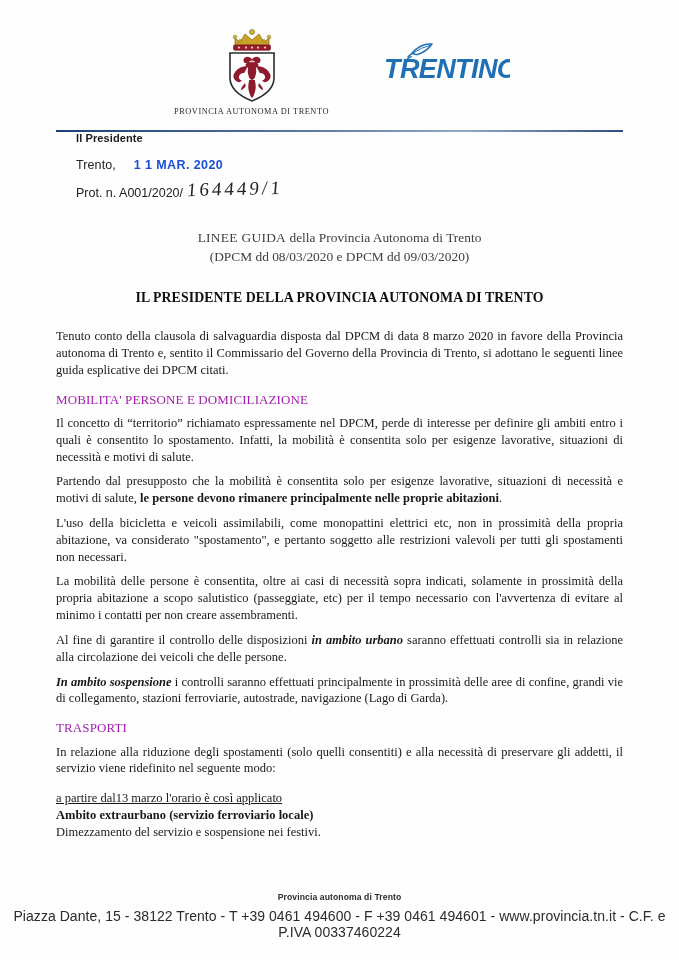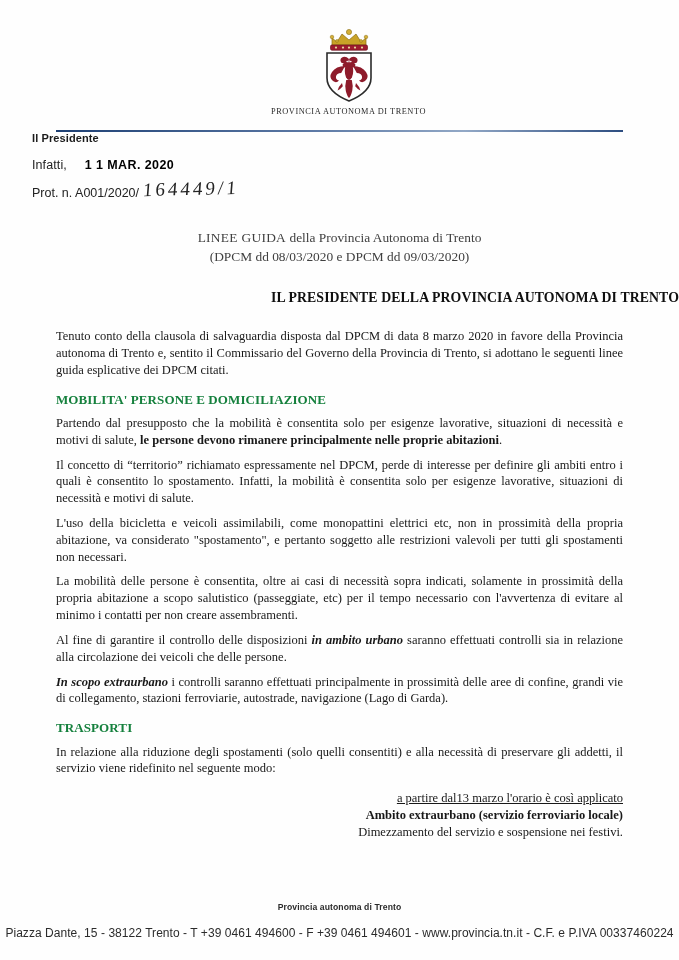--- a/index.html
+++ b/index.html
@@ -62,21 +62,21 @@
   }
 
   .rule {
     margin: 14px 56px 0 56px;
     height: 2px;
     background: linear-gradient(to right, #1d3f73 0%, #5c79a5 45%, #92a8c6 72%, #2d4d80 100%);
   }
 
   
   .protocol {
-    margin: 20px 0 0 32px;
+    margin: 20px 0 0 76px;
   }
   .presidente {
     font-family: "Liberation Sans", sans-serif;
     font-size: 11px;
     font-weight: bold;
     color: #1b1b1b;
     letter-spacing: 0.1px;
   }
   .prot-row {
     margin-top: 14px;
@@ -87,21 +87,21 @@
     align-items: baseline;
     gap: 0;
   }
   .city-label { letter-spacing: 0.1px; }
   .date-stamp {
     margin-left: 18px;
     font-family: "Liberation Sans", sans-serif;
     font-weight: bold;
     font-size: 12.5px;
     letter-spacing: 0.4px;
-    color: #000000;
+    color: #1d4ed8;
     transform: scaleY(1.06);
   }
   .prot-row2 {
     margin-top: 6px;
     font-family: "Liberation Sans", sans-serif;
     font-size: 12.5px;
     color: #222;
     display: flex;
     align-items: flex-end;
   }
@@ -121,21 +121,21 @@
     margin-top: 28px;
     text-align: center;
     font-family: "Liberation Serif", serif;
     font-size: 13.4px;
     line-height: 1.42;
     color: #404040;
   }
   .title-line1 .caps { letter-spacing: 0.3px; }
   .main-heading {
     margin-top: 24px;
-    text-align: right;
+    text-align: center;
     font-family: "Liberation Serif", serif;
     font-weight: bold;
     font-size: 13.8px;
     letter-spacing: 0.1px;
     color: #0f0f0f;
   }
 
   
   .body-content {
     margin: 22px 56px 16px 56px;
@@ -144,36 +144,36 @@
     line-height: 1.345;
     text-align: justify;
     color: #181818;
   }
   .body-content p {
     margin: 0 0 8px 0;
     text-align: justify;
     text-justify: inter-word;
   }
   .section-title {
-    font-weight: bold;
+    font-weight: normal;
     font-size: 13px;
     margin: 12px 0 7px 0 !important;
     text-align: center;
     letter-spacing: 0.1px;
-    color: #15803d;
+    color: #a21caf;
   }
   .b { font-weight: bold; }
   .bi { font-weight: bold; font-style: italic; }
 
   .schedule-block {
     margin-top: 13px;
   }
   .schedule-block .line {
     margin: 0;
-    text-align: right;
+    text-align: left;
     font-family: Liberation Serif, serif;
   }
   .line-underline {
     text-decoration: underline;
   }
   .line-bold { font-weight: bold; }
 
   
   .footer {
     position: absolute;
@@ -183,22 +183,22 @@
     text-align: center;
     font-family: "Liberation Sans", sans-serif;
     color: #2b2b2b;
   }
   .footer-org {
     font-size: 8.6px;
     font-weight: bold;
     letter-spacing: 0.1px;
   }
   .footer-addr {
-    font-size: 12px;
-    margin-top: 14px;
+    font-size: 14px;
+    margin-top: 6px;
     letter-spacing: 0.05px;
   }
 </style>
 </head>
 <body>
 
 <div class="page">
 
   <div class="letterhead">
     <div class="logos">
@@ -232,30 +232,42 @@
             <path d="M28.2 54 q-1.6 6 -0.4 11 q1.4 5.4 3.2 7 q1.8 -1.6 3.2 -7 q1.2 -5 -0.4 -11 Z"></path>
             <path d="M24 57 q-3.4 3.4 -4.4 7.6 q2.8 -1.4 5.2 -4.4 Z"></path>
             <path d="M38 57 q3.4 3.4 4.4 7.6 q-2.8 -1.4 -5.2 -4.4 Z"></path>
           </g>
           <circle cx="29.2" cy="35.6" r="0.8" fill="#ffffff"></circle>
           <circle cx="32.8" cy="35.6" r="0.8" fill="#ffffff"></circle>
         </svg>
         <div class="crest-caption">PROVINCIA AUTONOMA DI TRENTO</div>
       </div>
 
+      <div class="trentino-logo">
+        <svg width="128" height="44" viewBox="0 0 128 44">
+
+          <g transform="translate(22,-1)">
+            <path d="M8 12 q9 -10 20 -9 q-5 7 -13 10 q-4 1.6 -7 -1 Z" fill="#ffffff" stroke="#1F6FB5" stroke-width="1.5" stroke-linejoin="round"></path>
+            <path d="M10 11.5 q7 -5 16 -7" fill="none" stroke="#1F6FB5" stroke-width="1"></path>
+            <path d="M4 16 q2.4 -3 6 -4.2" fill="none" stroke="#1F6FB5" stroke-width="1.6" stroke-linecap="round"></path>
+            <path d="M2.4 19 q2 -2.4 5 -3.4" fill="none" stroke="#1F6FB5" stroke-width="1.4" stroke-linecap="round"></path>
+          </g>
+          <text x="2" y="36" font-family="'Liberation Sans', sans-serif" font-size="27" font-weight="bold" font-style="italic" letter-spacing="-0.6" fill="#1F6FB5">TRENTINO</text>
+        </svg>
+      </div>
 
     </div>
     <div class="rule"></div>
   </div>
 
   <div class="protocol">
     <div class="presidente">Il Presidente</div>
 
     <div class="prot-row">
-      <span class="city-label">Infatti,</span>
+      <span class="city-label">Trento,</span>
       <span class="date-stamp">1 1 MAR. 2020</span>
     </div>
 
     <div class="prot-row2">
       <span>Prot. n. A001/2020/</span>
       <span class="handwritten">164449/1</span>
     </div>
   </div>
 
   <div class="title-block">
@@ -266,32 +278,32 @@
   </div>
 
   <div class="main-heading">IL PRESIDENTE DELLA PROVINCIA AUTONOMA DI TRENTO</div>
 
   <div class="body-content">
 
     <p>Tenuto conto della clausola di salvaguardia disposta dal DPCM di data 8 marzo 2020 in favore della Provincia autonoma di Trento e, sentito il Commissario del Governo della Provincia di Trento, si adottano le seguenti linee guida esplicative dei DPCM citati.</p>
 
     <p class="section-title">MOBILITA' PERSONE E DOMICILIAZIONE</p>
 
+    <p>Il concetto di “territorio” richiamato espressamente nel DPCM, perde di interesse per definire gli ambiti entro i quali è consentito lo spostamento. Infatti, la mobilità è consentita solo per esigenze lavorative, situazioni di necessità e motivi di salute.</p>
+
     <p><span>Partendo dal presupposto che la mobilità è consentita solo per esigenze lavorative, situazioni di necessità e motivi di salute, </span><span class="b">le persone devono rimanere principalmente nelle proprie abitazioni</span><span>.</span></p>
 
-    <p>Il concetto di “territorio” richiamato espressamente nel DPCM, perde di interesse per definire gli ambiti entro i quali è consentito lo spostamento. Infatti, la mobilità è consentita solo per esigenze lavorative, situazioni di necessità e motivi di salute.</p>
-
     <p>L'uso della bicicletta e veicoli assimilabili, come monopattini elettrici etc, non in prossimità della propria abitazione, va considerato "spostamento", e pertanto soggetto alle restrizioni valevoli per tutti gli spostamenti non necessari.</p>
 
     <p>La mobilità delle persone è consentita, oltre ai casi di necessità sopra indicati, solamente in prossimità della propria abitazione a scopo salutistico (passeggiate, etc) per il tempo necessario con l'avvertenza di evitare al minimo i contatti per non creare assembramenti.</p>
 
 
     <p><span>Al fine di garantire il controllo delle disposizioni </span><span class="bi">in ambito urbano</span><span> saranno effettuati controlli sia in relazione alla circolazione dei veicoli che delle persone.</span></p>
 
-    <p><span class="bi">In scopo extraurbano</span><span> i controlli saranno effettuati principalmente in prossimità delle aree di confine, grandi vie di collegamento, stazioni ferroviarie, autostrade, navigazione (Lago di Garda).</span></p>
+    <p><span class="bi">In ambito sospensione</span><span> i controlli saranno effettuati principalmente in prossimità delle aree di confine, grandi vie di collegamento, stazioni ferroviarie, autostrade, navigazione (Lago di Garda).</span></p>
 
     <p class="section-title">TRASPORTI</p>
 
     <p>In relazione alla riduzione degli spostamenti (solo quelli consentiti) e alla necessità di preservare gli addetti, il servizio viene ridefinito nel seguente modo:</p>
 
     <div class="schedule-block">
       <p class="line line-underline">a partire dal13 marzo l'orario è così applicato</p>
       <p class="line line-bold">Ambito extraurbano (servizio ferroviario locale)</p>
       <p class="line">Dimezzamento del servizio e sospensione nei festivi.</p>
     </div>

